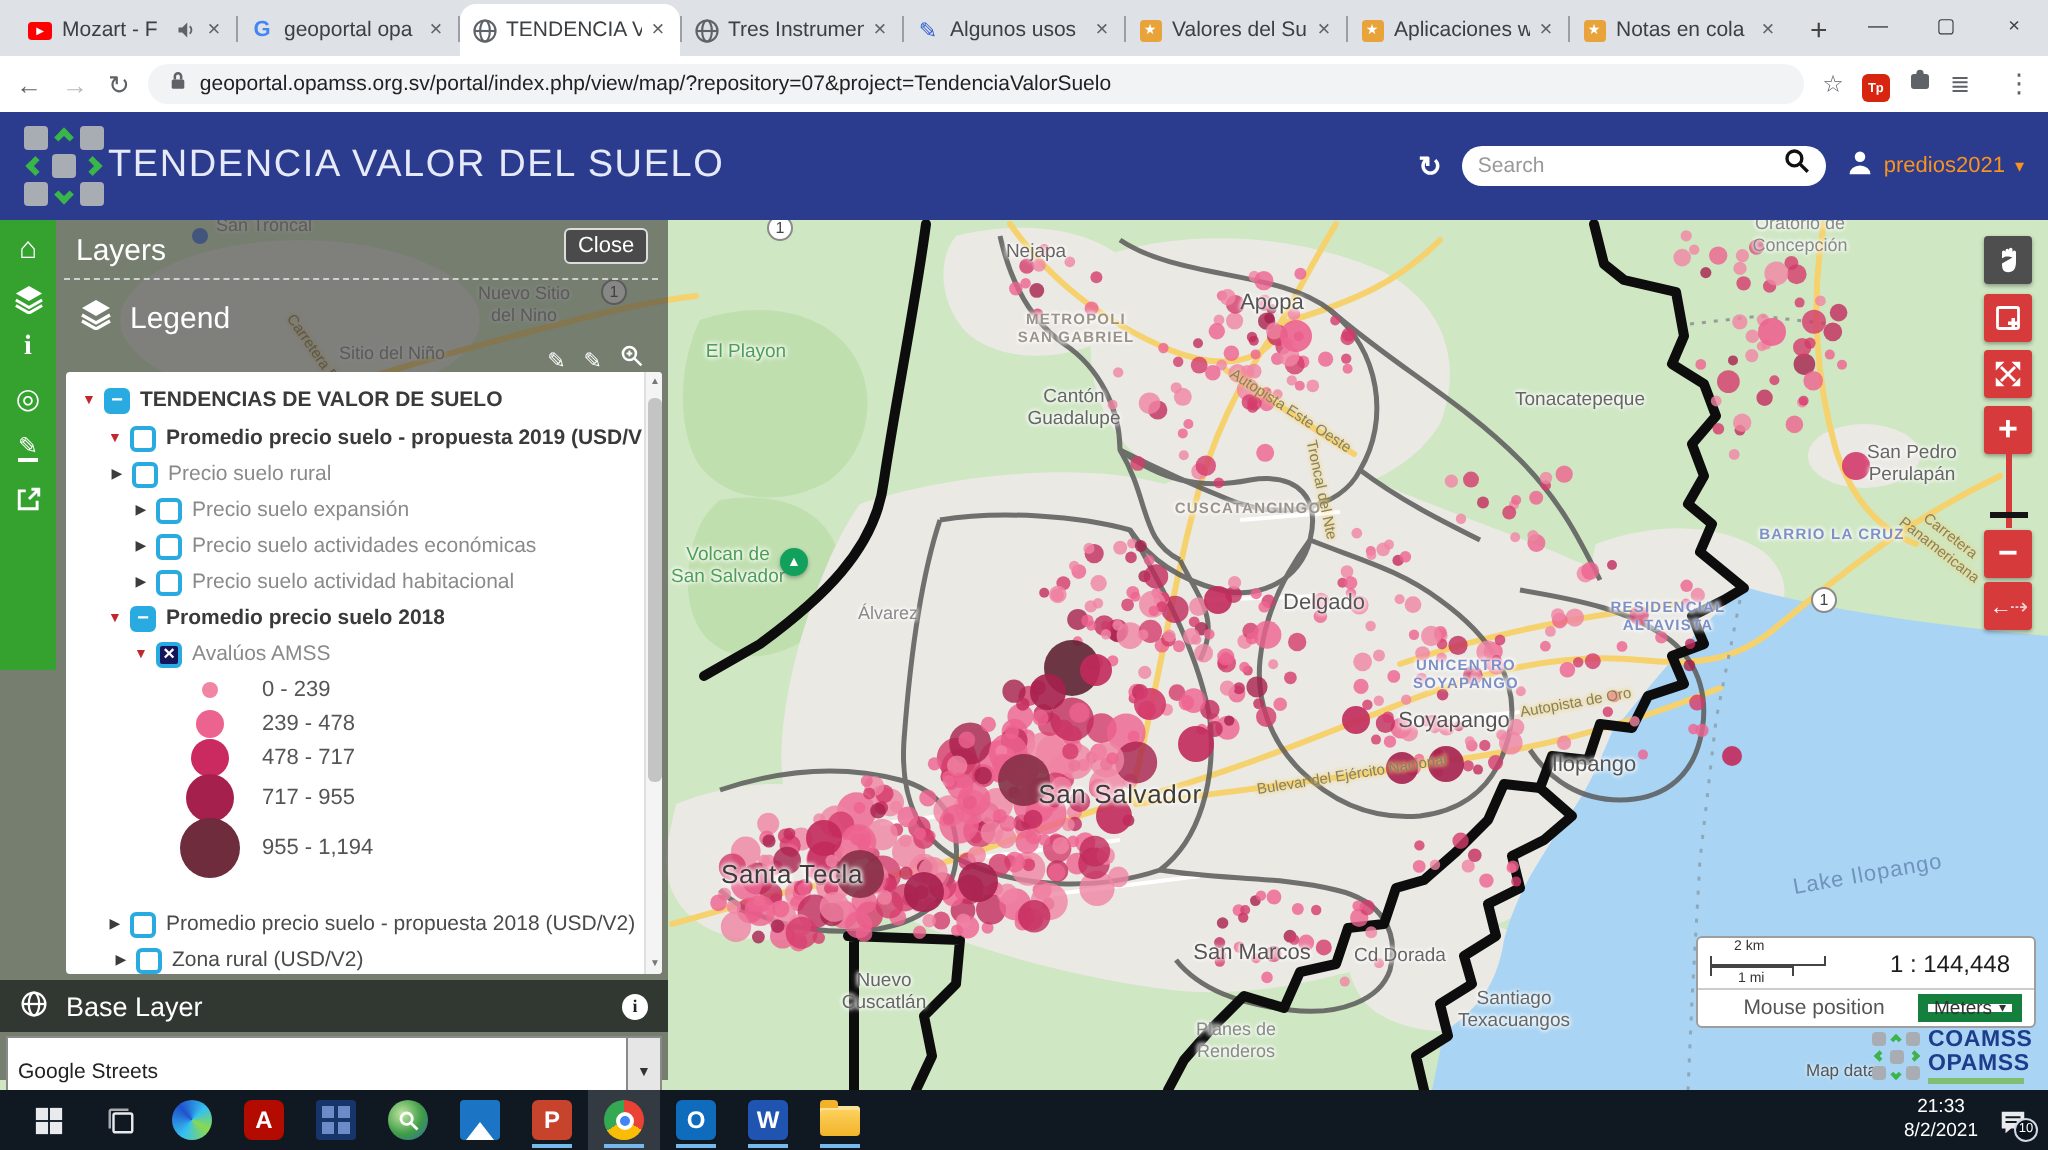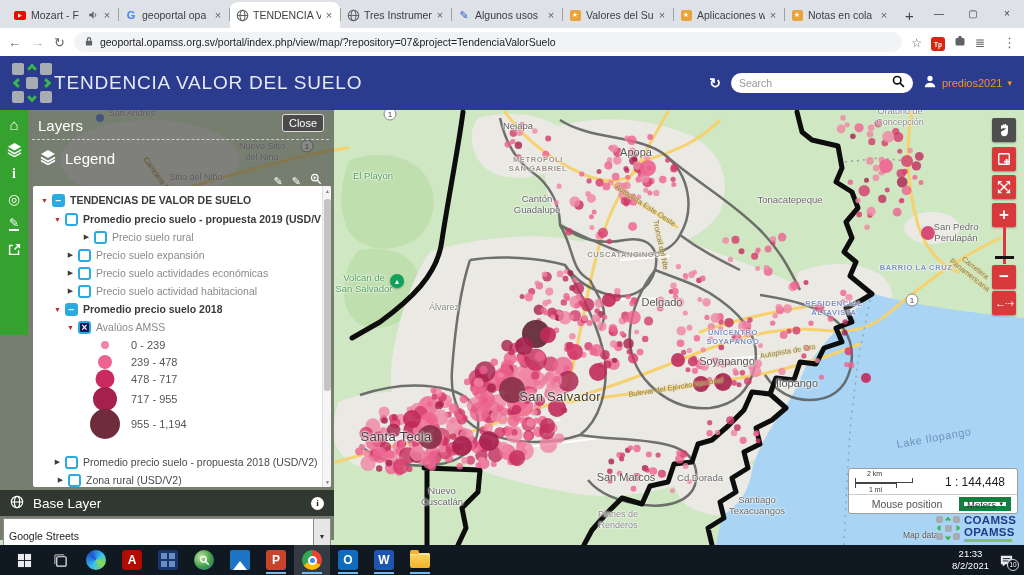--- a/index.html
+++ b/index.html
@@ -1005,21 +1005,21 @@
           <circle cx="678" cy="360" r="7" fill="#c22a5c" fill-opacity="0.9"></circle>
           <circle cx="701" cy="384" r="8" fill="#a6204e" fill-opacity="0.9"></circle>
           <circle cx="548" cy="335" r="8" fill="#c22a5c" fill-opacity="0.9"></circle>
           <circle cx="524" cy="346" r="9" fill="#a6204e" fill-opacity="0.9"></circle>
           <circle cx="575" cy="352" r="8" fill="#d43b6c" fill-opacity="0.9"></circle>
           <circle cx="609" cy="300" r="7" fill="#c22a5c" fill-opacity="0.9"></circle>
         </g>
     </svg>
 
     <div id="labels">
-        <div class="maplabel lab-area" style="left: 132px; top: 3px; transform: translate(-50%, -50%);">San Andres</div>
+        <div class="maplabel lab-area" style="left: 132px; top: 3px; transform: translate(-50%, -50%);">San Troncal</div>
         <div class="maplabel lab-area" style="left: 262px; top: 42px; transform: translate(-50%, -50%);">Nuevo Sitio
 del Nino</div>
         <div class="maplabel lab-area" style="left: 196px; top: 67px; transform: translate(-50%, -50%);">Sitio del Niño</div>
         <div class="maplabel lab-road" style="left: 168px; top: 82px; transform: translate(-50%, -50%) rotate(55deg);">Carretera Panamericana</div>
         <div class="maplabel lab-locality" style="left: 518px; top: 16px; transform: translate(-50%, -50%);">Nejapa</div>
         <div class="maplabel lab-locality-lg" style="left: 636px; top: 42px; transform: translate(-50%, -50%);">Apopa</div>
         <div class="maplabel lab-area" style="left: 900px; top: 7px; transform: translate(-50%, -50%);">Oratorio de
 Concepción</div>
         <div class="maplabel lab-green" style="left: 373px; top: 66px; transform: translate(-50%, -50%);">El Playon</div>
         <div class="maplabel lab-caps-gray" style="left: 538px; top: 55px; transform: translate(-50%, -50%);">METROPOLI
@@ -1210,21 +1210,21 @@
     <div class="trow bold lvl0" style="top: 6px; padding-left: 6px;">
           <span class="arrow down"></span>
           <span class="cbox minus"></span>
           <span class="tlabel">TENDENCIAS DE VALOR DE SUELO</span>
         </div>
         <div class="trow bold lvl1" style="top: 25px; padding-left: 19px;">
           <span class="arrow down"></span>
           <span class="cbox empty"></span>
           <span class="tlabel">Promedio precio suelo - propuesta 2019 (USD/V²)</span>
         </div>
-        <div class="trow lvl2" style="top: 43px; padding-left: 48px;">
+        <div class="trow lvl2" style="top: 43px; padding-left: 20px;">
           <span class="arrow right"></span>
           <span class="cbox empty"></span>
           <span class="tlabel">Precio suelo rural</span>
         </div>
         <div class="trow lvl2" style="top: 61px; padding-left: 32px;">
           <span class="arrow right"></span>
           <span class="cbox empty"></span>
           <span class="tlabel">Precio suelo expansión</span>
         </div>
         <div class="trow lvl2" style="top: 79px; padding-left: 32px;">

